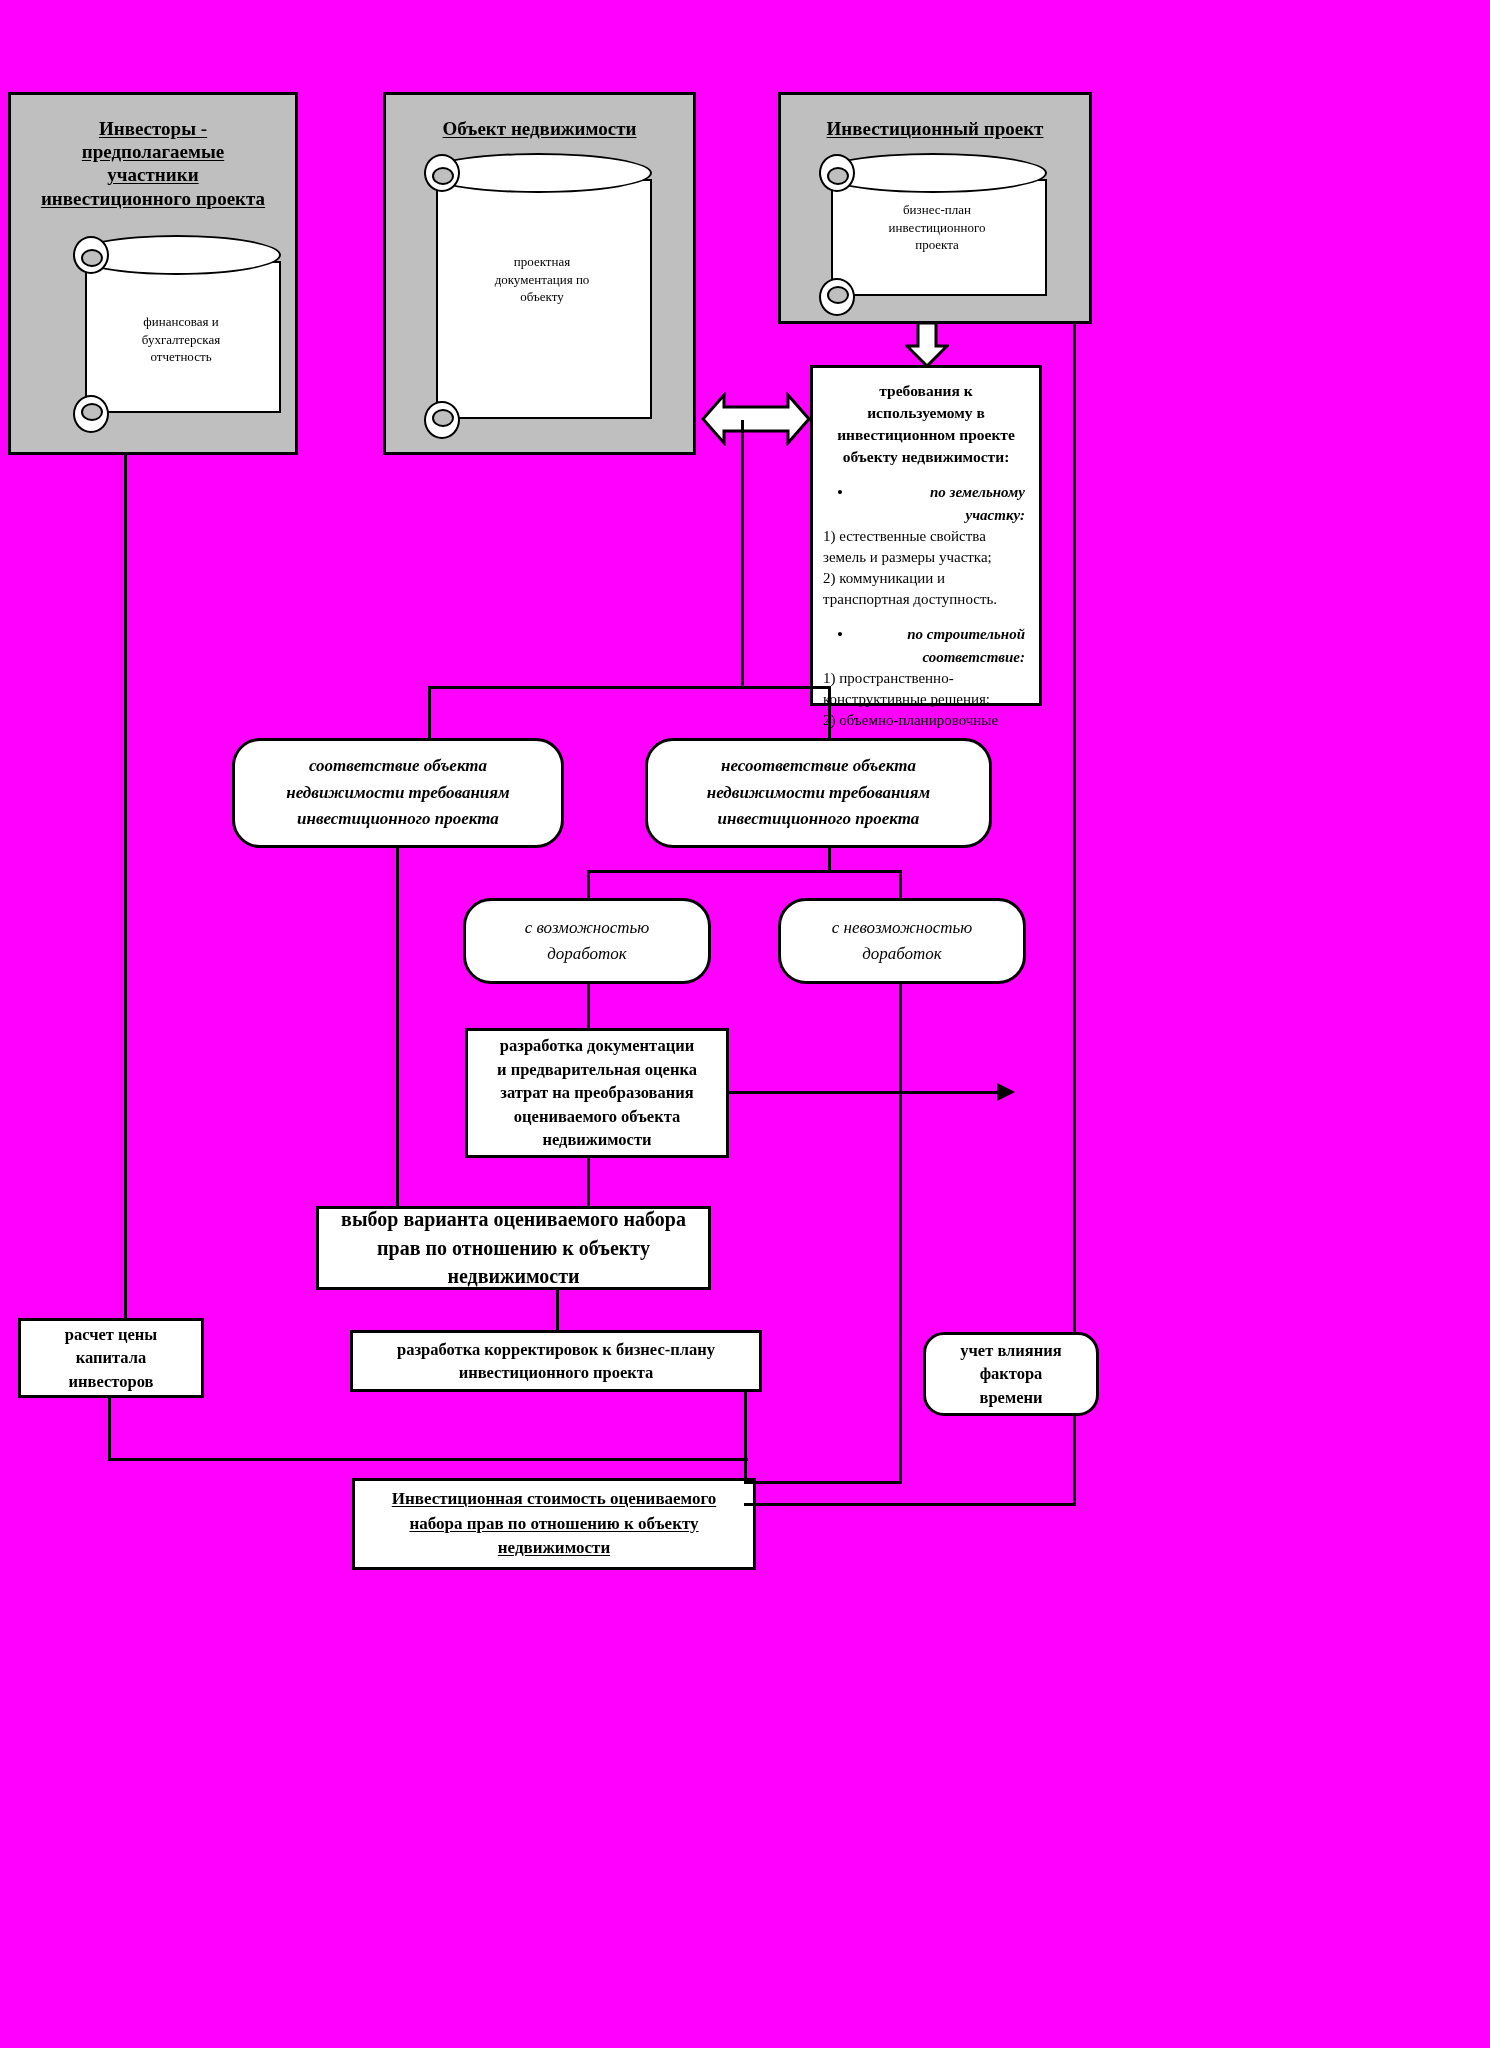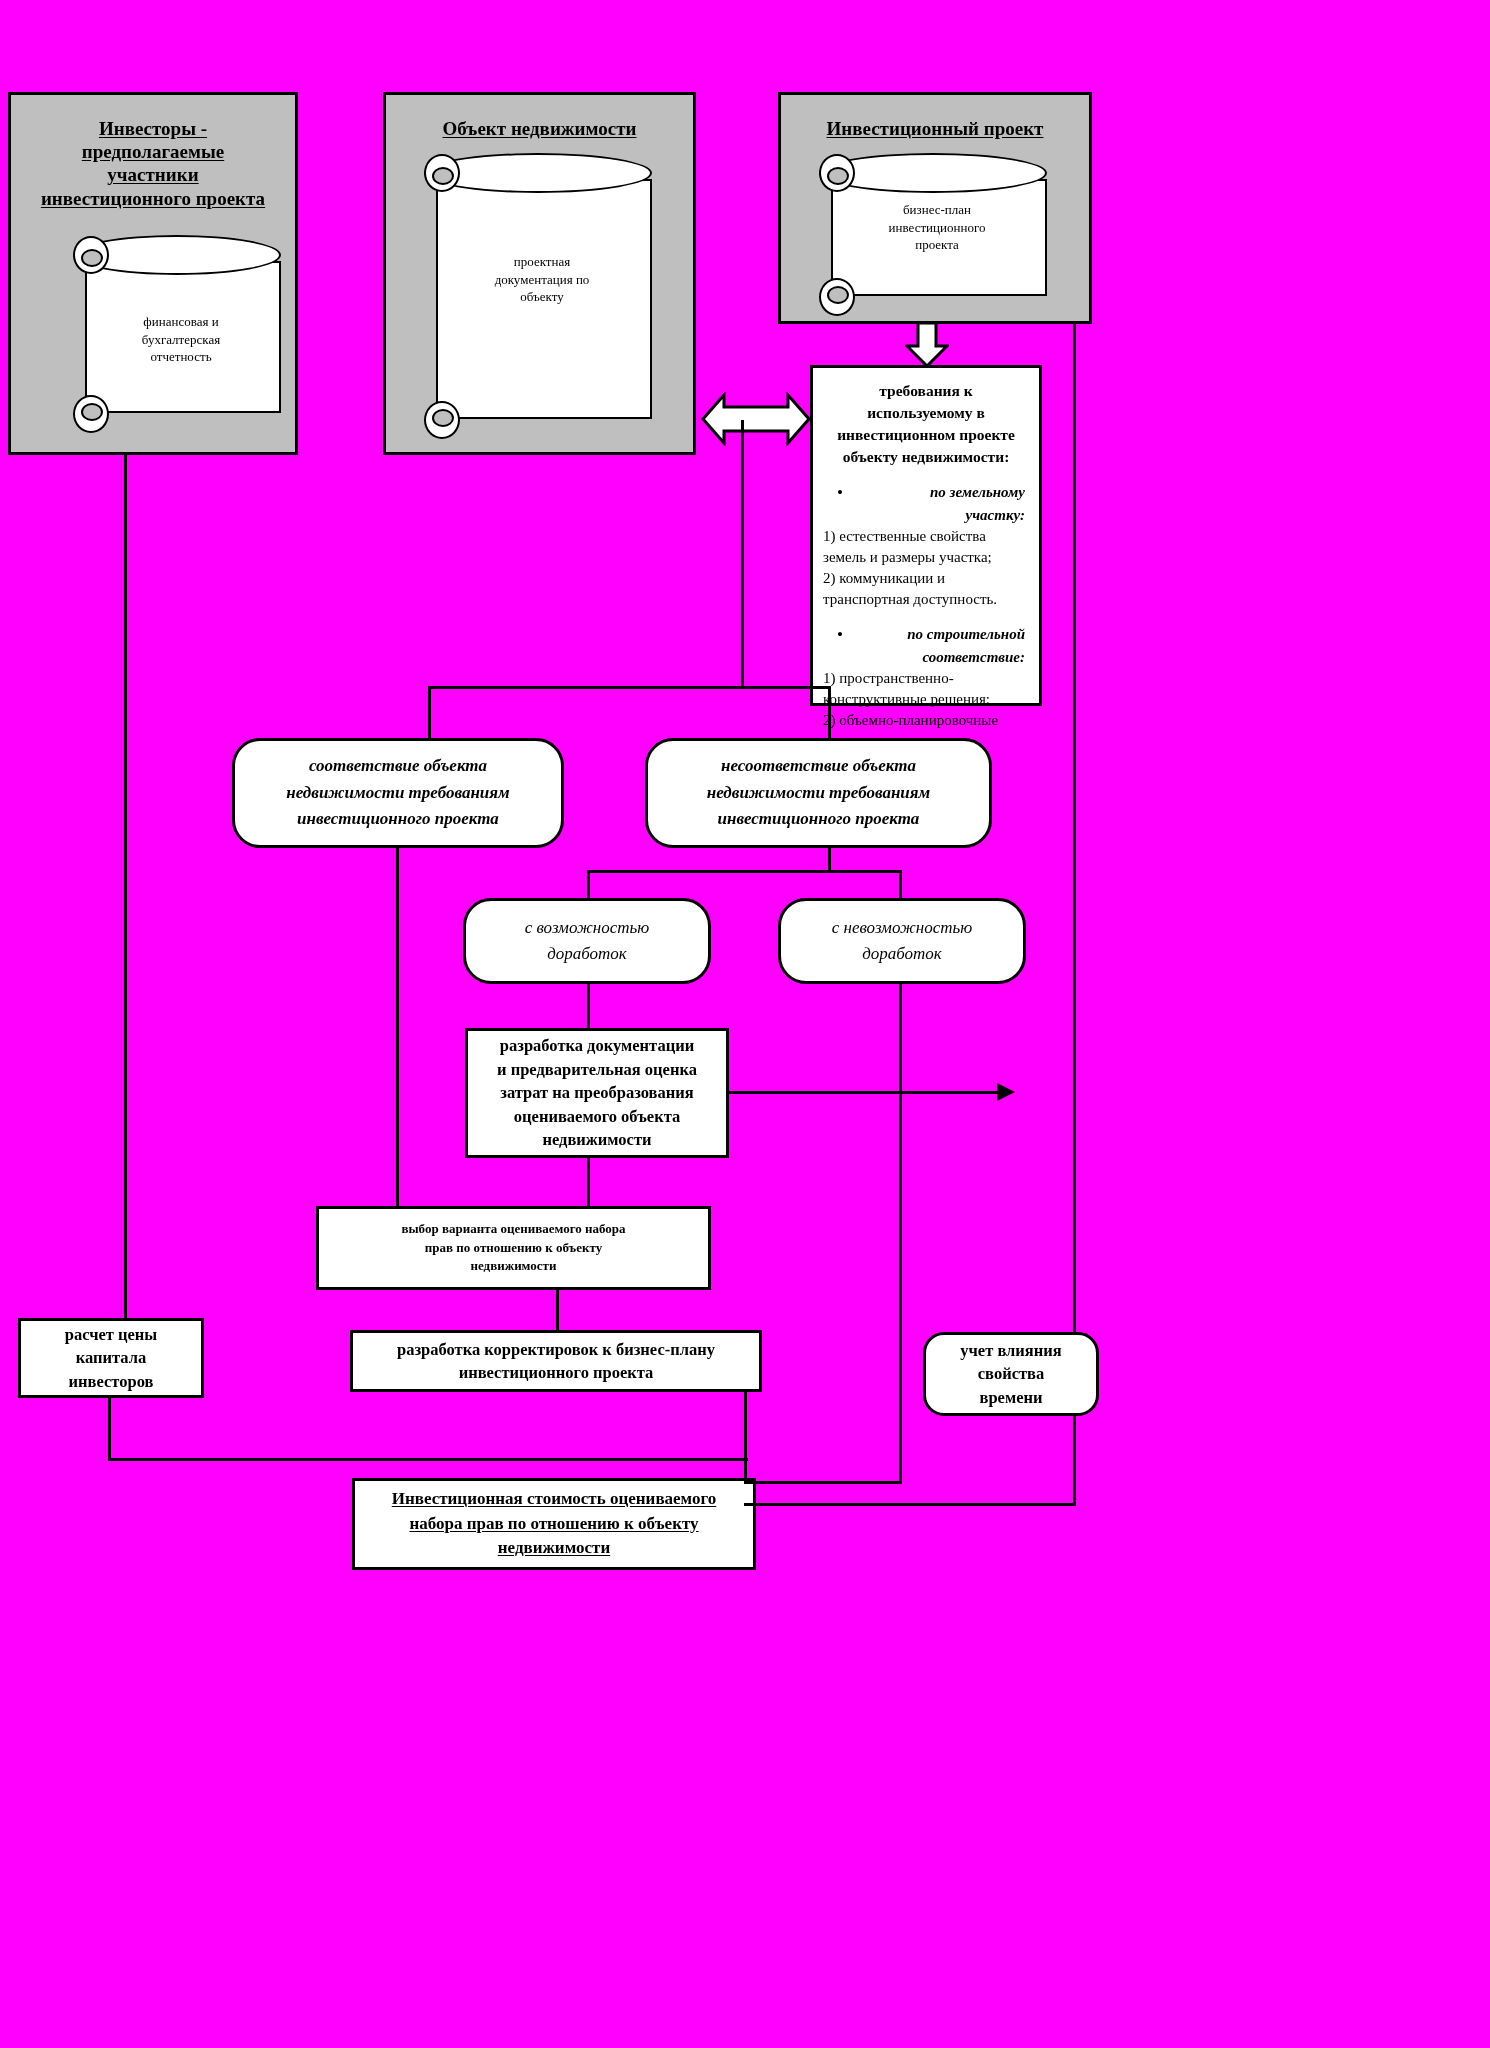--- a/index.html
+++ b/index.html
@@ -332,21 +332,21 @@
   <div class="box b-bold" style="left:465px; top:1028px; width:264px; height:130px; font-size:16.5px; line-height:1.42;">
     <div>
       <span>разработка документации</span><br>
       <span>и предварительная оценка</span><br>
       <span>затрат на преобразования</span><br>
       <span>оцениваемого объекта</span><br>
       <span>недвижимости</span>
     </div>
   </div>
 
-  <div class="box b-bold" style="left:316px; top:1206px; width:395px; height:84px; font-size:13px; line-height:1.42;">
+  <div class="box b-bold" style="left:316px; top:1206px; width:395px; height:84px; font-size:20px; line-height:1.42;">
     <div>
       <span>выбор варианта оцениваемого набора</span><br>
       <span>прав по отношению к объекту</span><br>
       <span>недвижимости</span>
     </div>
   </div>
 
   <div class="box b-bold" style="left:18px; top:1318px; width:186px; height:80px; font-size:16.5px; line-height:1.42;">
     <div>
       <span>расчет цены</span><br>
@@ -358,21 +358,21 @@
   <div class="box b-bold" style="left:350px; top:1330px; width:412px; height:62px; font-size:16.5px; line-height:1.42;">
     <div>
       <span>разработка корректировок к бизнес-плану</span><br>
       <span>инвестиционного проекта</span>
     </div>
   </div>
 
   <div class="box b-bold" style="left:923px; top:1332px; width:176px; height:84px; font-size:16.5px; line-height:1.42;border-radius:21px;">
     <div>
       <span>учет влияния</span><br>
-      <span>свойства</span><br>
+      <span>фактора</span><br>
       <span>времени</span>
     </div>
   </div>
 
   <div class="box b-bold b-ul" style="left:352px; top:1478px; width:404px; height:92px; font-size:17px; line-height:1.45;">
     <div>
       <span>Инвестиционная стоимость оцениваемого</span><br>
       <span>набора прав по отношению к объекту</span><br>
       <span>недвижимости</span>
     </div>

